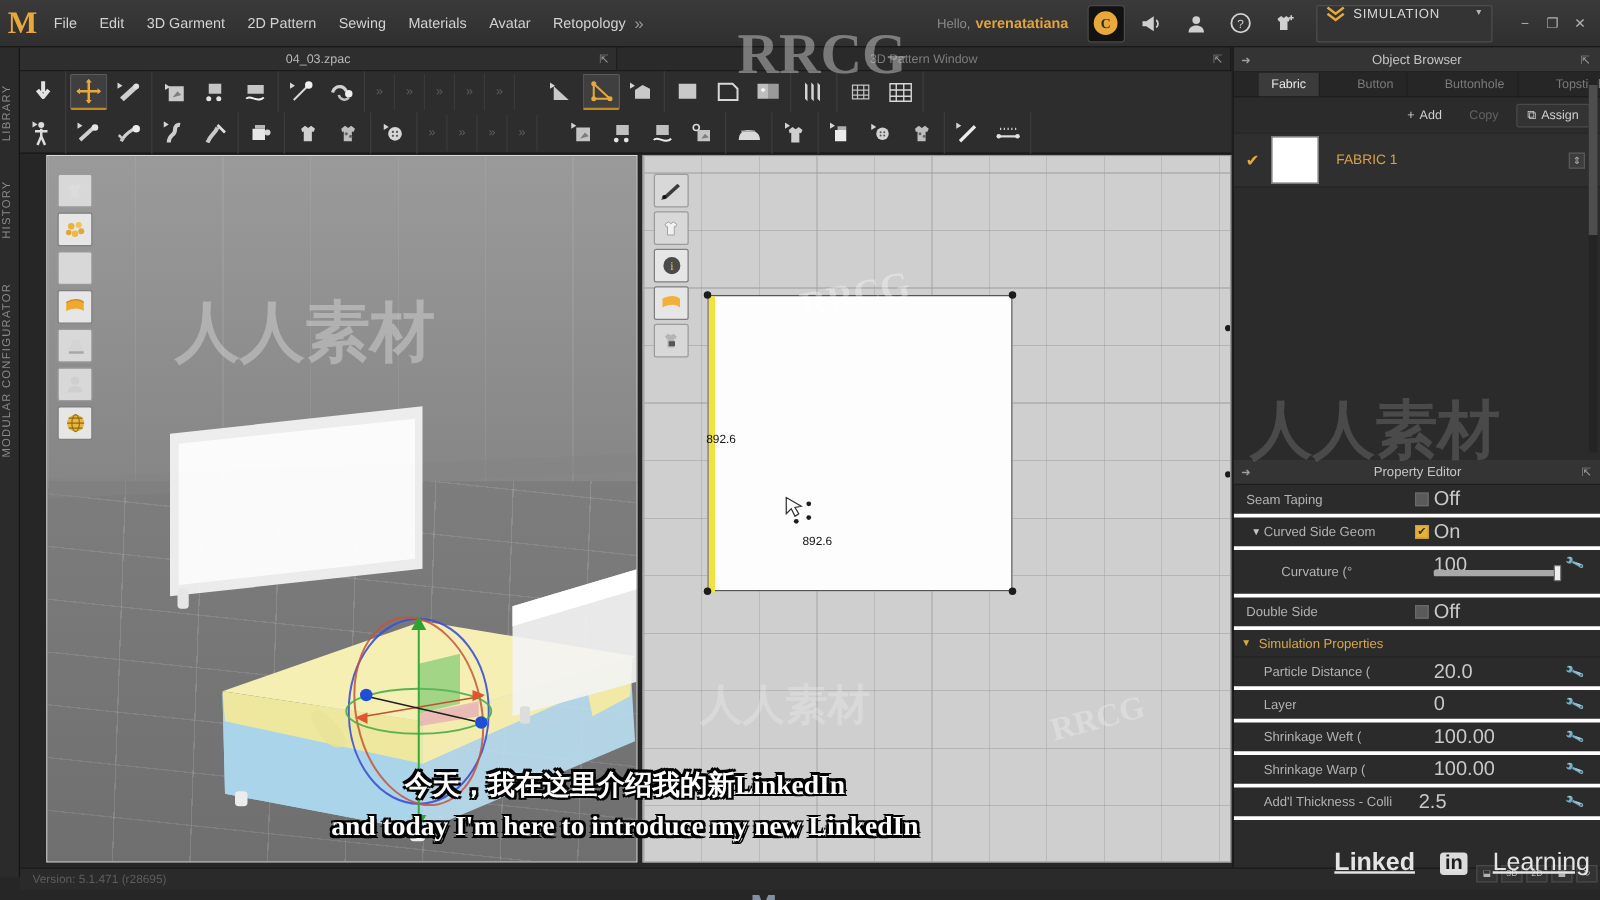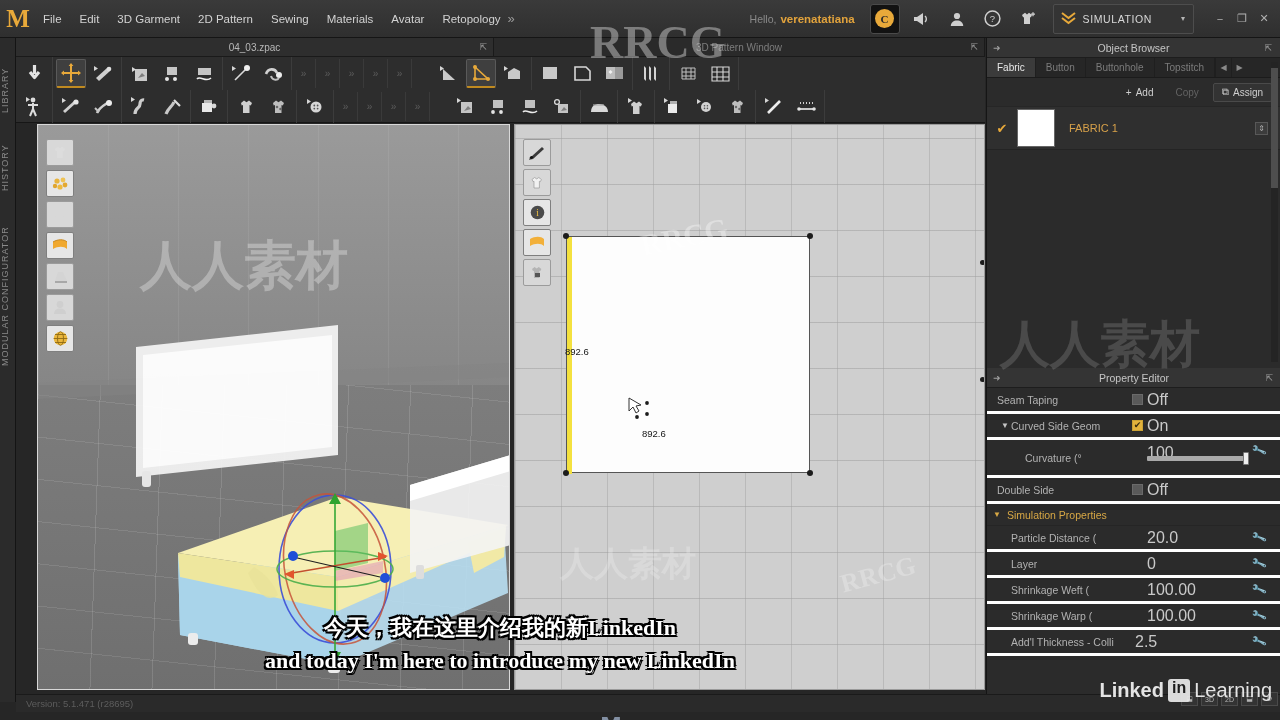--- a/index.html
+++ b/index.html
@@ -34,21 +34,21 @@
     width:30px; height:30px; margin:0 3px; display:flex; align-items:center; justify-content:center;
     color:#d0d0d0; border-radius:3px;
   }
   #cloud-ico{ background:#121212; border:1px solid #4a4a4a; }
   .circ-y{
     width:19px;height:19px;border-radius:50%;background:#e8a93a;
     display:flex;align-items:center;justify-content:center;color:#2a2a2a;
     font-size:11px;font-weight:bold;font-family:"Liberation Serif",serif;
   }
   #mode-box{
-    display:flex; align-items:center; gap:7px; height:30px; padding:0 8px 0 7px;
+    display:flex; align-items:flex-start; gap:7px; height:30px; padding:0 8px 0 7px;
     background:#343434; border:1px solid #4d4d4d; border-radius:2px; margin:0 4px 0 6px;
   }
   #mode-label{ color:#d8d8d8; font-size:10.5px; letter-spacing:.6px;}
   #mode-caret{ color:#b5b5b5; font-size:8px; margin-left:22px;}
   .winbtn{
     width:20px; height:18px; display:flex; align-items:center; justify-content:center;
     color:#b0b0b0; font-size:11px; margin-left:2px;
   }
   #winbtns{ display:flex; margin:0 6px 0 10px; }
 
@@ -139,21 +139,21 @@
   .sect-hd{
     height:20px; background:#343434; border-bottom:1px solid #1d1d1d;
     display:flex; align-items:center; justify-content:center; position:relative;
     color:#c5c5c5; font-size:10.5px;
   }
   .pinL{ position:absolute; left:6px; color:#9e9e9e; font-size:9px; }
   .pinR{ position:absolute; right:8px; color:#9e9e9e; font-size:9px; }
   #ob-tabs{ height:20px; display:flex; align-items:stretch; background:#262626;
             border-bottom:1px solid #1b1b1b; }
   .obtab{ padding:0 10px; display:flex; align-items:center; color:#7b7b7b; font-size:10px;
-          border-right:1px solid #1f1f1f; }
+          border-right:1px solid #1f1f1f;margin-left:20px; }
   .obtab.act{ color:#e8e8e8; background:#3b3b3b; }
   .arr{ width:16px; display:flex; align-items:center; justify-content:center; color:#8a8a8a; font-size:8px;
         border-left:1px solid #1f1f1f;}
   #ob-actions{ height:28px; display:flex; align-items:center; justify-content:flex-end; gap:6px;
                padding-right:8px; background:#2b2b2b; }
   .abtn{ height:19px; padding:0 8px; display:flex; align-items:center; gap:4px;
          color:#cfcfcf; font-size:10px; border:1px solid #4a4a4a; border-radius:2px; background:#333;}
   .abtn.dim{ color:#636363; border-color:#3a3a3a; background:#2c2c2c; }
   .abtn.flat{ border:none; background:none; }
   #fabric-row{ height:44px; display:flex; align-items:center; background:#2f2f2f;
@@ -198,22 +198,22 @@
   #version{ margin-left:10px; color:#5d5d5d; font-size:9.5px; }
   #botright{ position:absolute; right:2px; top:692px; display:flex; align-items:center; gap:3px;}
   .bbtn{ width:17px; height:14px; border:1px solid #4a4a4a; background:#333; color:#b4b4b4;
          font-size:7px; display:flex; align-items:center; justify-content:center; }
 
   
   .wm{ position:absolute; pointer-events:none; color:rgba(255,255,255,.26);
        font-weight:bold; font-family:"Liberation Serif", serif; }
   .wm2{ position:absolute; pointer-events:none; color:rgba(255,255,255,.20);
         font-weight:bold; font-family:"DejaVu Sans", sans-serif;margin-top:41px; }
-  #ll{ position:absolute; right:8px; bottom:18px; display:flex; gap:4px;
-       color:#f2f2f2; font-size:20px; font-weight:bold; opacity:.93; }
+  #ll{ position:absolute; right:8px; bottom:18px; display:flex; align-items:center; gap:20px;
+       color:#f2f2f2; font-size:20px; font-weight:bold; opacity:.93;text-decoration:underline; }
   #ll .inbox{ background:#e9e9e9; color:#1b1b1b; padding:0 4px; border-radius:3px; font-size:16px; }
   #ll .lt{ font-weight:400; }
 </style>
 </head>
 <body>
 
 <div id="menubar">
   <div id="logo">M</div>
   <div class="menu-item">File</div>
   <div class="menu-item">Edit</div>

